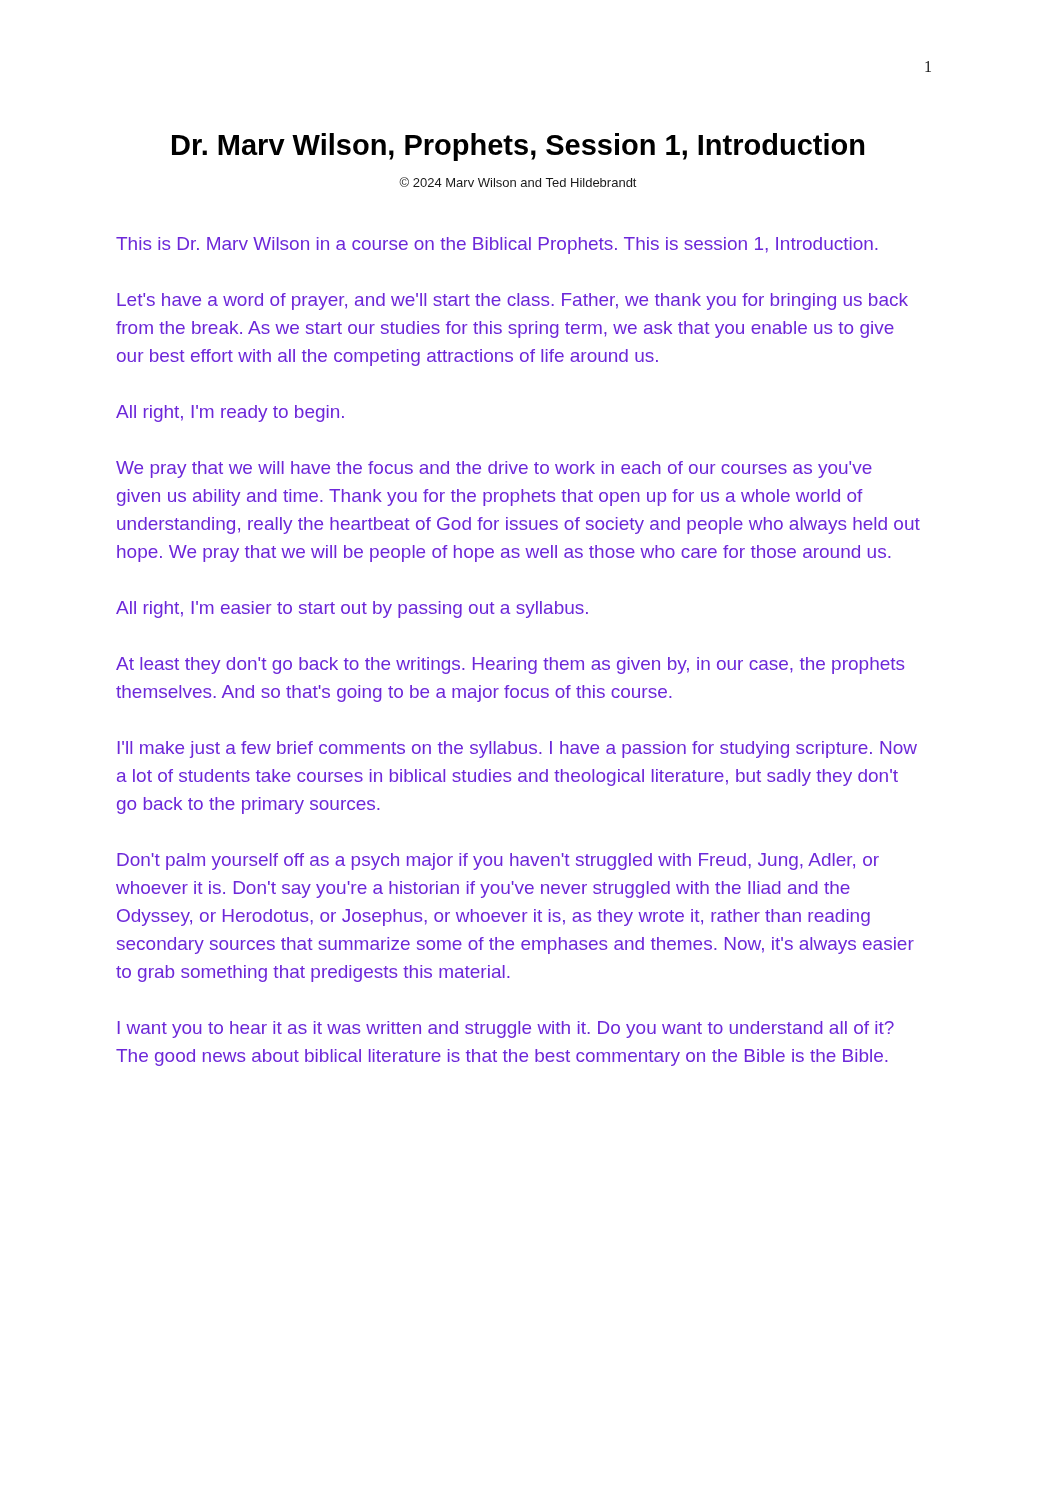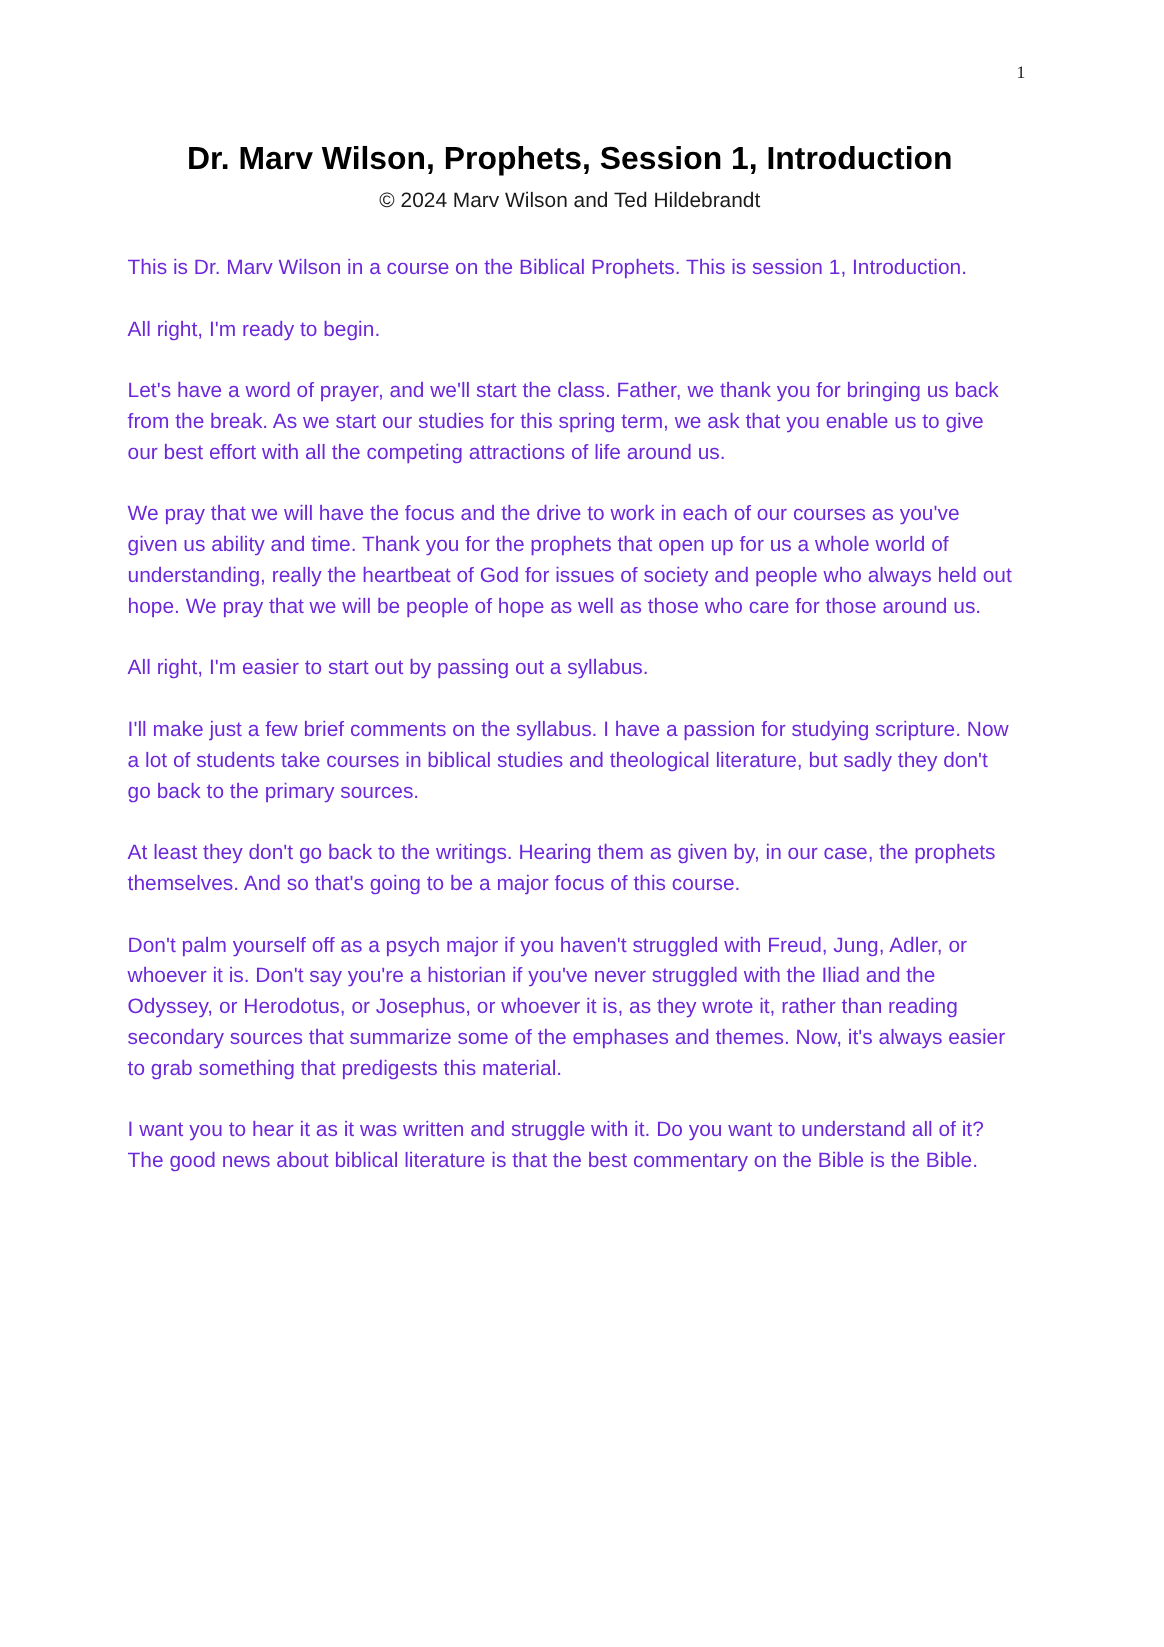--- a/index.html
+++ b/index.html
@@ -35,21 +35,21 @@
     text-align: center;
     font-size: 29px;
     font-weight: 700;
     line-height: 38px;
     color: #000000;
     letter-spacing: 0px;
   }
   .doc-subtitle {
     margin: 0 0 34px 0;
     text-align: center;
-    font-size: 19px;
+    font-size: 13px;
     font-weight: 400;
     line-height: 26px;
     color: #1a1a1a;
   }
   .body-text p {
     margin: 0 0 28px 0;
     font-size: 19px;
     line-height: 28px;
     text-align: left;
     color: #6d28d9;
@@ -61,23 +61,23 @@
 <div class="page">
   <div class="page-number">1</div>
 
   <div class="content">
     <h1 class="doc-title">Dr. Marv Wilson, Prophets, Session 1, Introduction</h1>
 
     <div class="doc-subtitle">© 2024 Marv Wilson and Ted Hildebrandt</div>
 
     <div class="body-text">
       <p>This is Dr. Marv Wilson in a course on the Biblical Prophets. This is session 1, Introduction.</p>
+      <p>Let's have a word of prayer, and we'll start the class. Father, we thank you for bringing us back from the break. As we start our studies for this spring term, we ask that you enable us to give our best effort with all the competing attractions of life around us.</p>
       <p>All right, I'm ready to begin.</p>
-      <p>Let's have a word of prayer, and we'll start the class. Father, we thank you for bringing us back from the break. As we start our studies for this spring term, we ask that you enable us to give our best effort with all the competing attractions of life around us.</p>
       <p>We pray that we will have the focus and the drive to work in each of our courses as you've given us ability and time. Thank you for the prophets that open up for us a whole world of understanding, really the heartbeat of God for issues of society and people who always held out hope. We pray that we will be people of hope as well as those who care for those around us.</p>
       <p>All right, I'm easier to start out by passing out a syllabus.</p>
+      <p>At least they don't go back to the writings. Hearing them as given by, in our case, the prophets themselves. And so that's going to be a major focus of this course.</p>
       <p>I'll make just a few brief comments on the syllabus. I have a passion for studying scripture. Now a lot of students take courses in biblical studies and theological literature, but sadly they don't go back to the primary sources.</p>
-      <p>At least they don't go back to the writings. Hearing them as given by, in our case, the prophets themselves. And so that's going to be a major focus of this course.</p>
       <p>Don't palm yourself off as a psych major if you haven't struggled with Freud, Jung, Adler, or whoever it is. Don't say you're a historian if you've never struggled with the Iliad and the Odyssey, or Herodotus, or Josephus, or whoever it is, as they wrote it, rather than reading secondary sources that summarize some of the emphases and themes. Now, it's always easier to grab something that predigests this material.</p>
       <p>I want you to hear it as it was written and struggle with it. Do you want to understand all of it? The good news about biblical literature is that the best commentary on the Bible is the Bible.</p>
     </div>
   </div>
 </div>
 
 </body></html>

